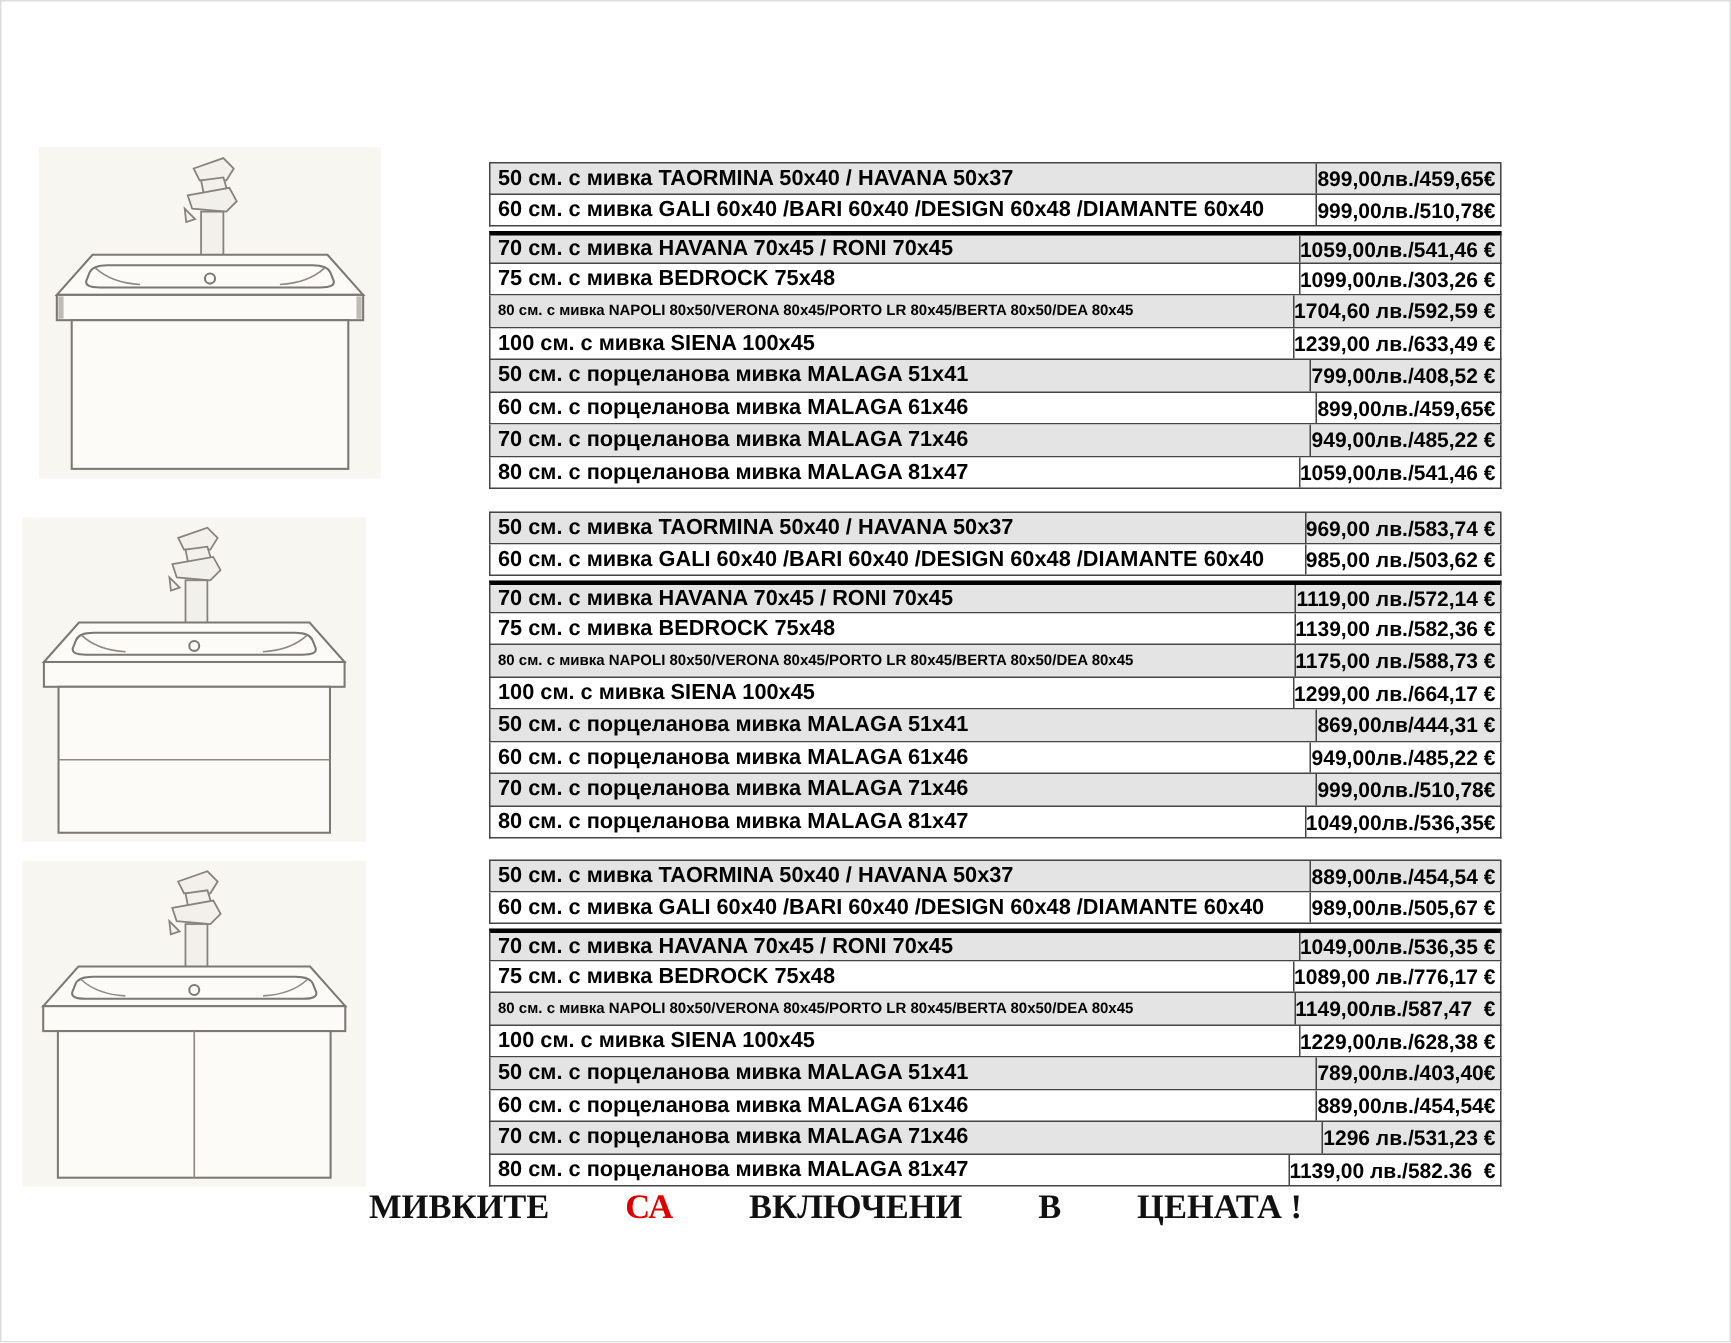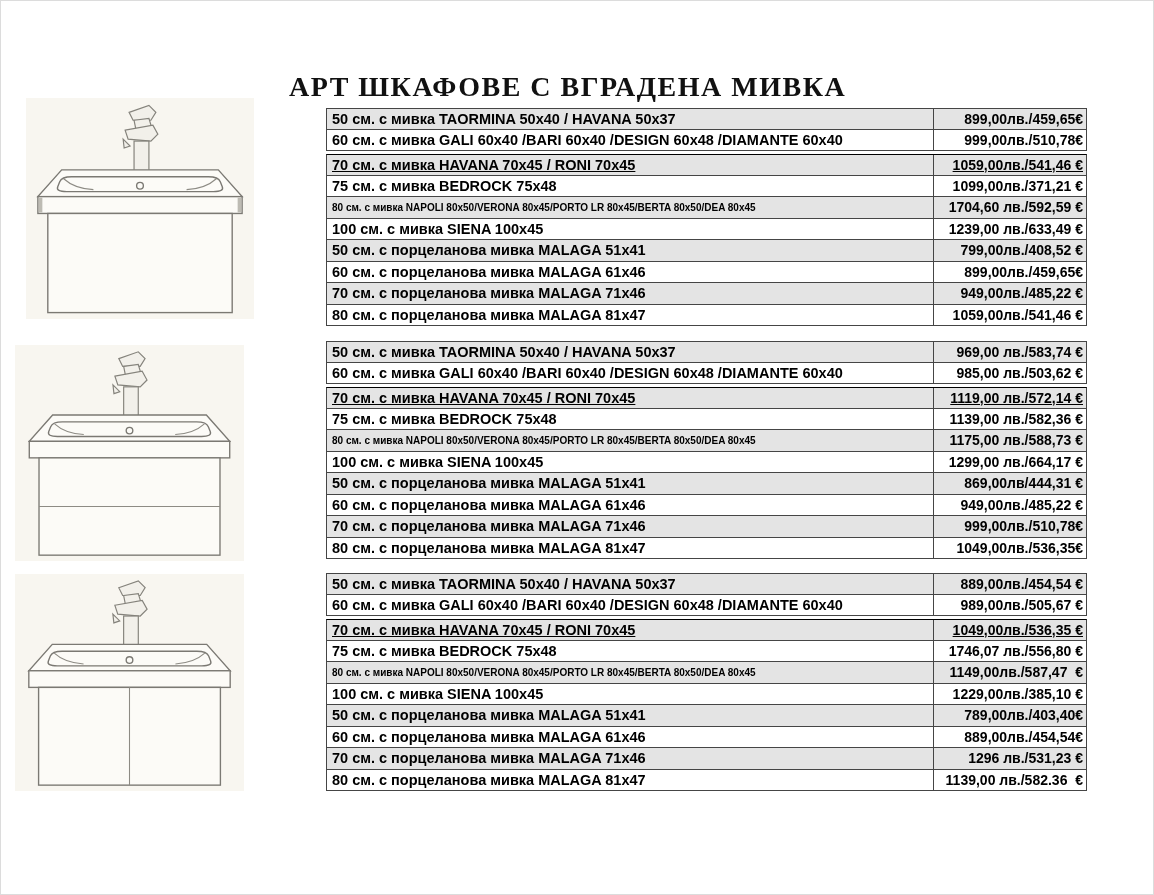--- a/index.html
+++ b/index.html
@@ -17,46 +17,45 @@
   .art svg{display:block;width:100%;height:100%;}
   .art-1{left:25px;top:97px;width:228px;height:221px;}
   .art-2{left:14px;top:344px;width:229px;height:216px;}
   .art-3{left:14px;top:573px;width:229px;height:217px;}
   .ln{fill:#fcfbf7;stroke:#7b7973;stroke-width:1.4;}
   .fx{fill:#f2f0ea;stroke:#85837c;stroke-width:1.2;}
   .thin{fill:none;stroke:#8d8b84;stroke-width:1.1;}
   .cap{fill:#bdbbb3;stroke:none;}
 
   
-  .price-table{position:absolute;left:325px;width:761px;}
+  .price-table{position:absolute;left:325px;width:675px;}
   .pt-1{top:107px;}  .pt-2{top:340px;}  .pt-3{top:572px;}
   .row{display:flex;height:21.5px;box-sizing:border-box;background:#fff;
        border:1px solid #454545;border-top:none;}
   .row:first-child{border-top:1px solid #454545;}
   .row:nth-child(odd){background:#e4e4e4;}
-  .row:nth-child(3){margin-top:3px;border-top:1px solid #000000;text-decoration:underline;}
+  .row:nth-child(3){margin-top:3px;border-top:3px solid #000000;}
   .cell{display:flex;align-items:center;box-sizing:border-box;}
   .desc{width:607px;border-right:1px solid #454545;padding-left:5px;
         font-weight:bold;font-size:14.5px;color:#000;white-space:nowrap;overflow:hidden;}
   .row:nth-child(5) .desc{font-size:10px;}
   .price{flex:1;justify-content:flex-end;padding-right:3px;font-weight:bold;
          font-size:14px;color:#000000;white-space:pre;}
 
   
   .footer{position:absolute;left:245px;top:791px;width:622px;display:flex;
           justify-content:space-between;font-family:"Liberation Serif",serif;
           font-weight:bold;font-size:23px;color:#111;}
   .footer .hl{color:#dd0000;}
 </style>
 </head>
 <body>
 
 <div class="page">
 
-  <h1 class="title">АРТ ШКАФОВЕ С ВГРАДЕНА МИВКА</h1>
 
   <div class="art art-1" aria-label="vanity cabinet with built-in sink and mixer tap, single front">
     <svg viewBox="0 0 230 222">
       <g>
         <polygon class="fx" points="104,14 124,7 131,14 126,22 108,22"></polygon>
         <polygon class="fx" points="109,22 124,20 127,30 111,32"></polygon>
         <polygon class="fx" points="100,32 128,27 133,36 126,43 103,41"></polygon>
         <polygon class="fx" points="98,41 105,48 99,50"></polygon>
         <rect class="fx" x="109" y="43" width="15" height="30"></rect>
       </g>
@@ -136,21 +135,21 @@
         <div class="cell price">999,00лв./510,78€</div>
       </div>
 
       <div class="row">
         <div class="cell desc">70 см. с мивка HAVANA 70x45 / RONI 70x45</div>
         <div class="cell price">1059,00лв./541,46 €</div>
       </div>
 
       <div class="row">
         <div class="cell desc">75 см. с мивка BEDROCK 75x48</div>
-        <div class="cell price">1099,00лв./371,21 €</div>
+        <div class="cell price">1099,00лв./303,26 €</div>
       </div>
 
       <div class="row">
         <div class="cell desc">80 см. с мивка NAPOLI 80x50/VERONA 80x45/PORTO LR 80x45/BERTA 80x50/DEA 80x45</div>
         <div class="cell price">1704,60 лв./592,59 €</div>
       </div>
 
       <div class="row">
         <div class="cell desc">100 см. с мивка SIENA 100x45</div>
         <div class="cell price">1239,00 лв./633,49 €</div>
@@ -242,31 +241,31 @@
         <div class="cell price">989,00лв./505,67 €</div>
       </div>
 
       <div class="row">
         <div class="cell desc">70 см. с мивка HAVANA 70x45 / RONI 70x45</div>
         <div class="cell price">1049,00лв./536,35 €</div>
       </div>
 
       <div class="row">
         <div class="cell desc">75 см. с мивка BEDROCK 75x48</div>
-        <div class="cell price">1746,07 лв./556,80 €</div>
+        <div class="cell price">1089,00 лв./776,17 €</div>
       </div>
 
       <div class="row">
         <div class="cell desc">80 см. с мивка NAPOLI 80x50/VERONA 80x45/PORTO LR 80x45/BERTA 80x50/DEA 80x45</div>
         <div class="cell price">1149,00лв./587,47  €</div>
       </div>
 
       <div class="row">
         <div class="cell desc">100 см. с мивка SIENA 100x45</div>
-        <div class="cell price">1229,00лв./385,10 €</div>
+        <div class="cell price">1229,00лв./628,38 €</div>
       </div>
 
       <div class="row">
         <div class="cell desc">50 см. с порцеланова мивка MALAGA 51x41</div>
         <div class="cell price">789,00лв./403,40€</div>
       </div>
 
       <div class="row">
         <div class="cell desc">60 см. с порцеланова мивка MALAGA 61x46</div>
         <div class="cell price">889,00лв./454,54€</div>
@@ -276,14 +275,21 @@
         <div class="cell desc">70 см. с порцеланова мивка MALAGA 71x46</div>
         <div class="cell price">1296 лв./531,23 €</div>
       </div>
 
       <div class="row">
         <div class="cell desc">80 см. с порцеланова мивка MALAGA 81x47</div>
         <div class="cell price">1139,00 лв./582.36  €</div>
       </div>
     </div>
 
+  <div class="footer">
+    <span>МИВКИТЕ</span>
+    <span class="hl">СА</span>
+    <span>ВКЛЮЧЕНИ</span>
+    <span>В</span>
+    <span>ЦЕНАТА !</span>
+  </div>
 
 </div>
 
 </body></html>

